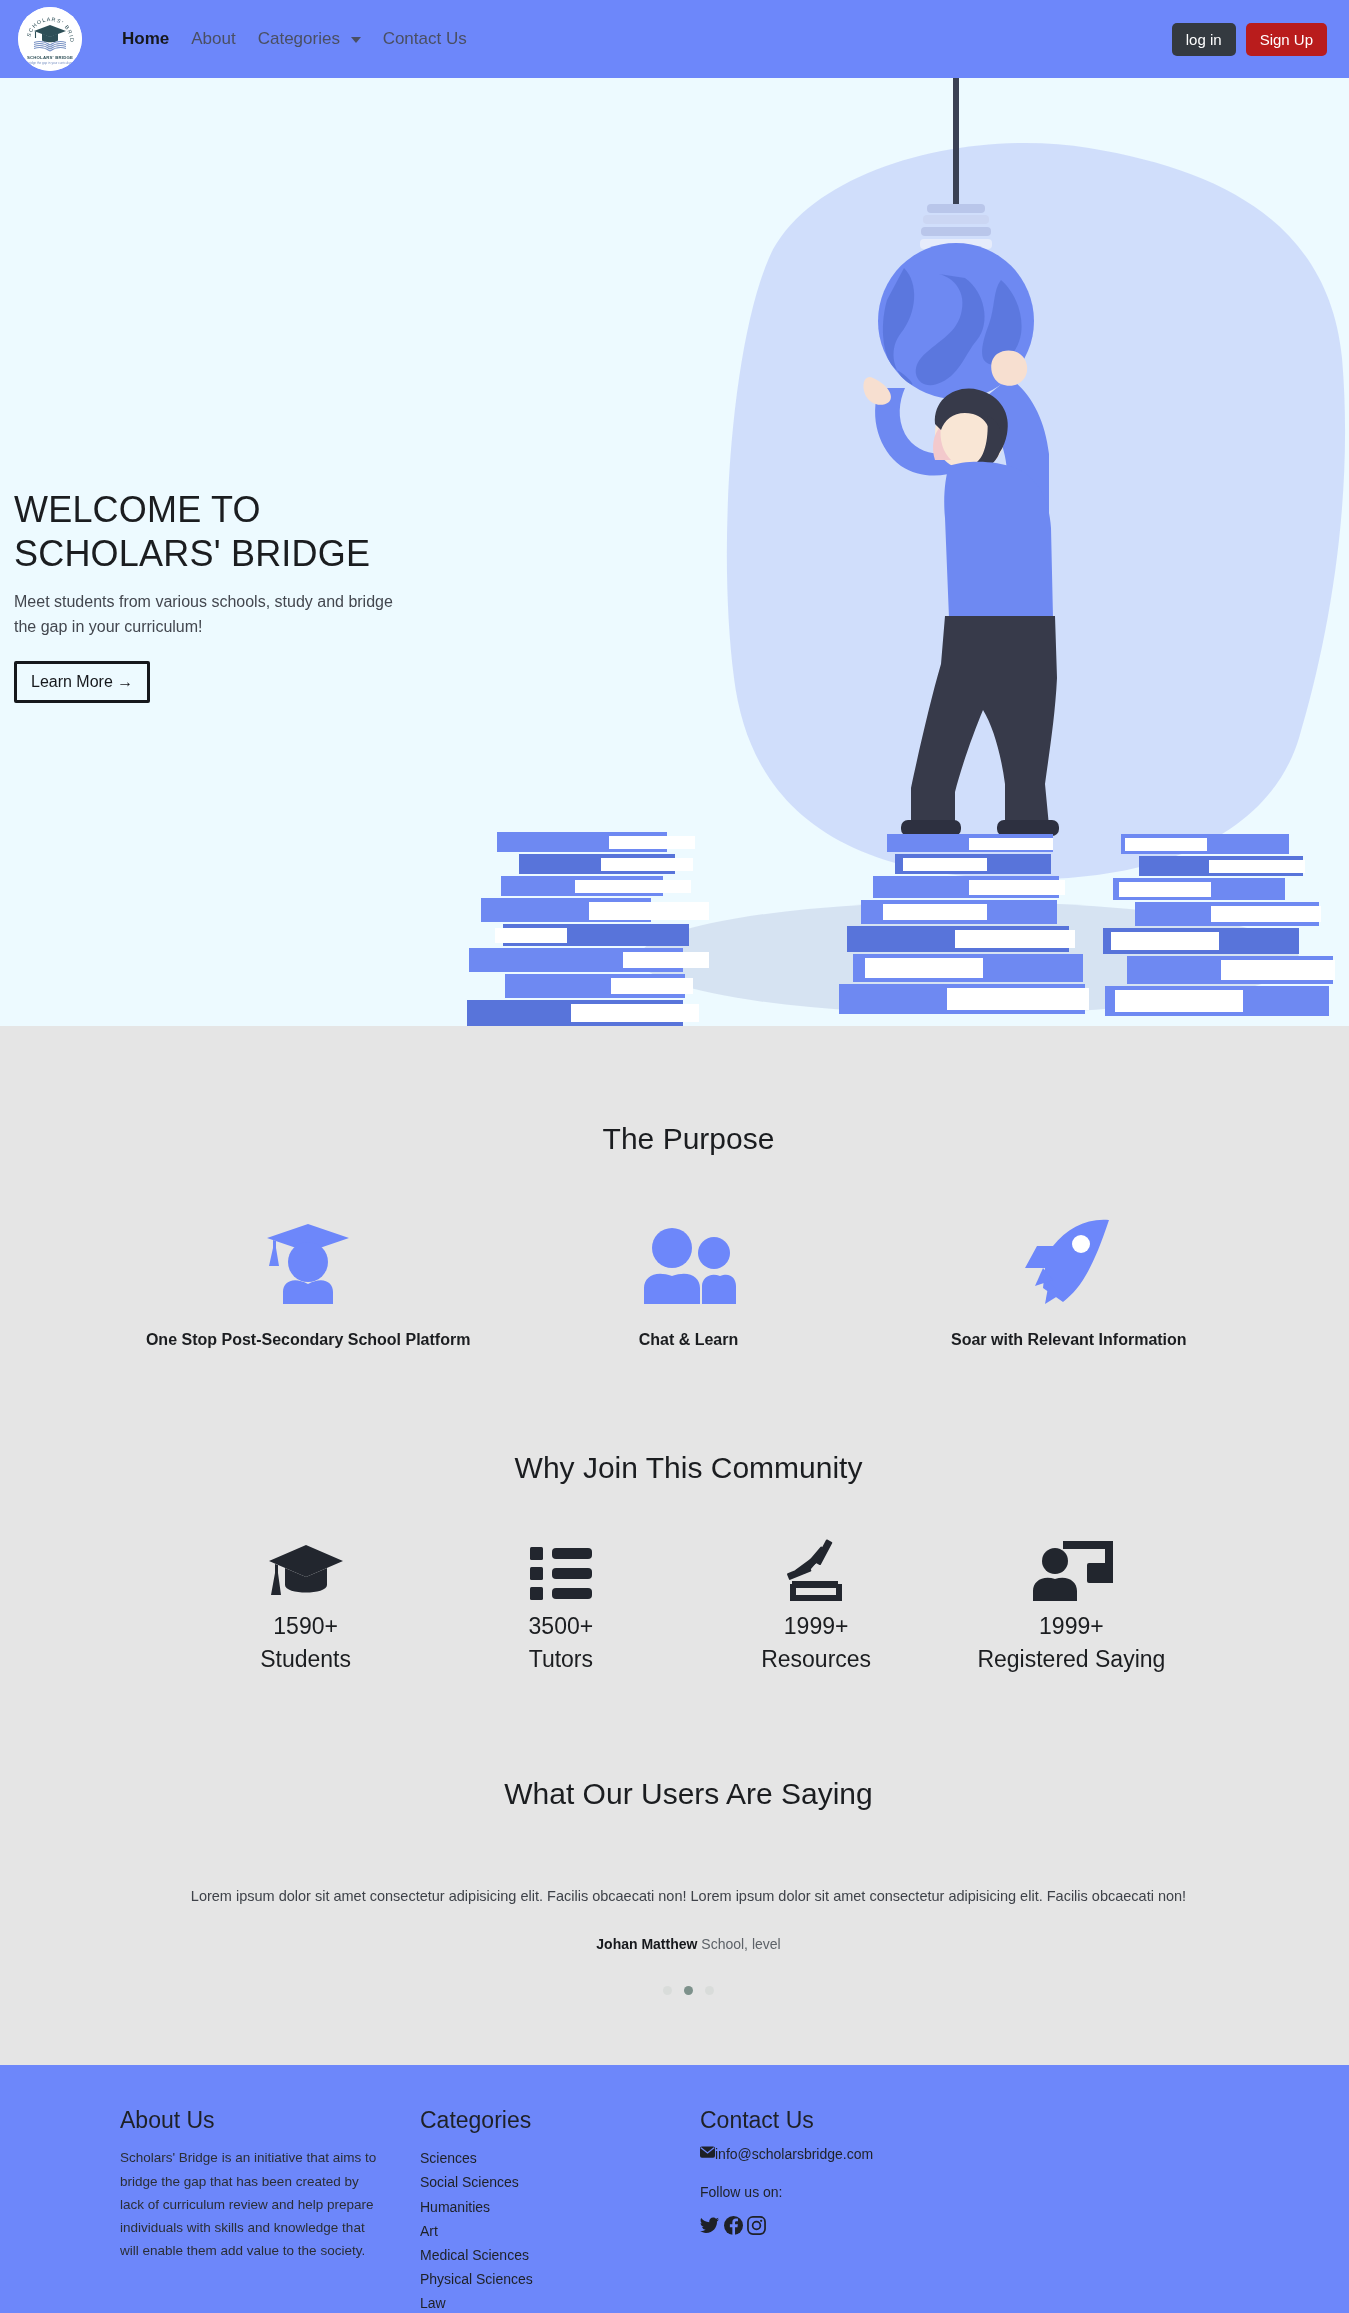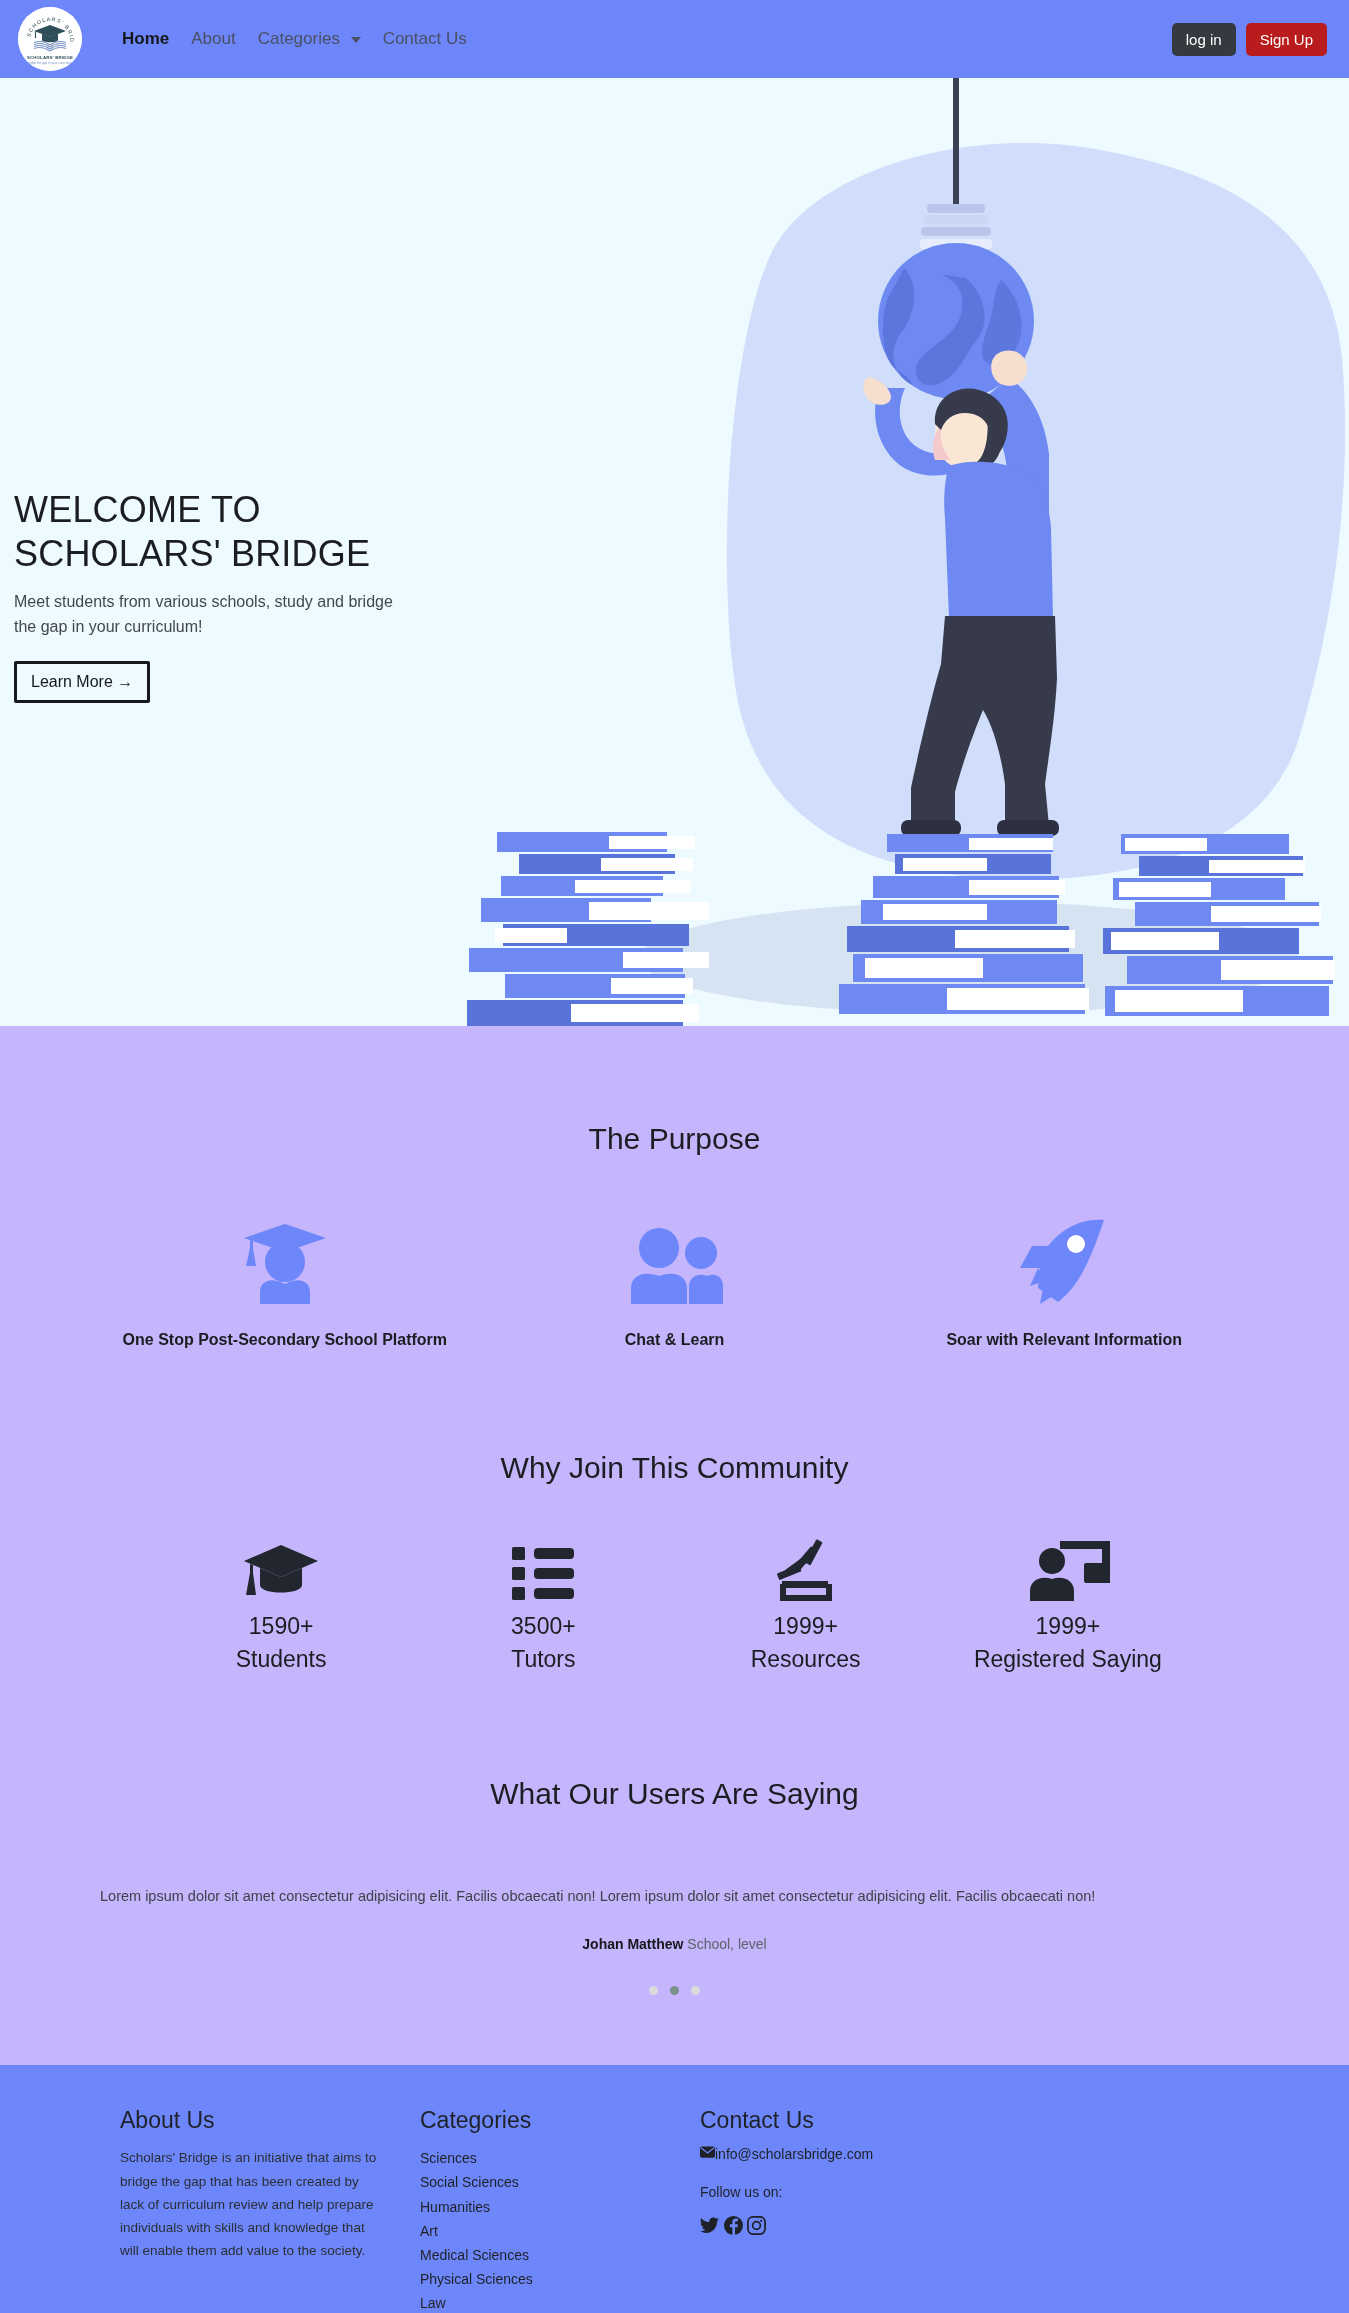--- a/index.html
+++ b/index.html
@@ -117,21 +117,21 @@
     font-family: inherit;
     border-radius: 2px;
   }
   .hero-art {
     position: absolute;
     right: 0; top: 0;
     width: 900px; height: 948px;
   }
 
   
-  .section { background: #c4b5fd; }
+  .section { background: #e5e5e5; padding-left: 28px; }
   .sec-title {
     text-align: center;
     font-size: 30px;
     font-weight: normal;
     color: #1b1d20;
   }
   .purpose { padding-top: 96px; }
   .purpose-grid {
     display: flex;
     margin-top: 48px;
@@ -180,20 +180,21 @@
   }
   .stat-label {
     margin-top: 6px;
     font-size: 23px;
     color: #1b1d20;
   }
 
   .testimonials { padding-top: 104px; padding-bottom: 70px; }
   .testi-body {
     margin-top: 74px;
+    text-align: center;
     font-size: 14.5px;
     color: #3e4249;
     padding: 0 100px;
     line-height: 1.6;
   }
   .testi-author {
     margin-top: 28px;
     text-align: center;
     font-size: 14px;
     color: #5d6268;

